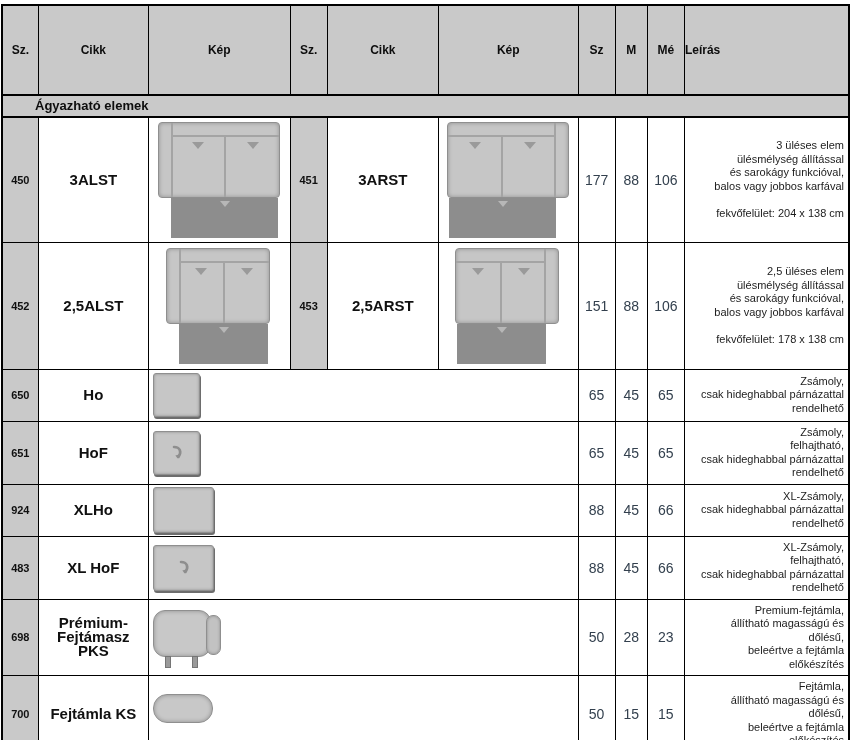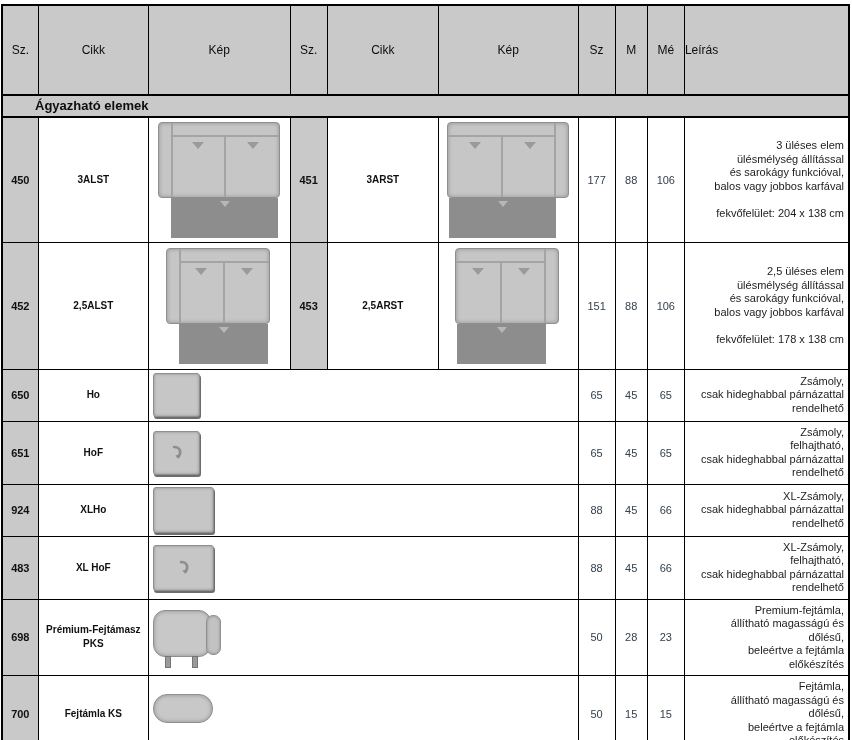--- a/index.html
+++ b/index.html
@@ -4,34 +4,34 @@
 <title>Document</title>
 <style>
   html,body { margin:0; padding:0; background:#ffffff; }
   body { width:852px; height:740px; font-family:"Liberation Sans", sans-serif; color:#111; }
   .page { padding:4px 0 0 1px; }
 
   table.catalog { border-collapse:collapse; table-layout:fixed; width:849px; border:2px solid #000; }
   .catalog th, .catalog td { border:1px solid #000; padding:0; overflow:hidden; }
 
   .catalog thead th {
-    background:#c9c9c9; font-size:12px; font-weight:normal; color:#0d0d0d;
+    background:#c9c9c9; font-size:12px; font-weight:bold; color:#0d0d0d;
     text-align:center; vertical-align:middle; height:88px;
   }
   .catalog thead th.left-al { text-align:left; }
 
   tr.section td {
     background:#c9c9c9; font-weight:bold; font-size:13px; color:#0d0d0d;
     text-align:left; padding:2px 0 3px 32px; border-top:2px solid #000; border-bottom:2px solid #000;
     height:15px; vertical-align:middle;margin-left:24px;
   }
 
   td.no   { background:#c9c9c9; text-align:center; vertical-align:middle; font-weight:bold; font-size:11px; color:#101010; }
-  td.article { text-align:center; vertical-align:middle; font-weight:bold; font-size:10px; color:#101010; white-space:pre-line; line-height:14px; }
-  td.dim  { text-align:center; vertical-align:middle; font-size:11px; color:#33404e; }
+  td.article { text-align:center; vertical-align:middle; font-weight:bold; font-size:15px; color:#101010; white-space:pre-line; line-height:14px; }
+  td.dim  { text-align:center; vertical-align:middle; font-size:14px; color:#33404e; }
   td.desc { vertical-align:middle; text-align:right; font-size:11px; line-height:13.5px; color:#1c1c1c;
             padding:4px 4px 4px 8px; white-space:pre-line; }
   td.kep  { vertical-align:middle; }
 
   
   .sofa { position:relative; width:122px; height:117px; margin:2px auto 0 auto; }
   .sofa .body { position:absolute; top:0; left:0; width:120px; height:74px; background:#c6c6c6;
                 border:1px solid #8f8f8f; border-radius:4px; box-shadow: inset 0 0 4px rgba(0,0,0,.28); }
   .sofa .armrest { position:absolute; top:0; bottom:0; width:12px; }
   .sofa.arm-left  .armrest { left:0;  border-right:2px solid #a4a4a4; }

